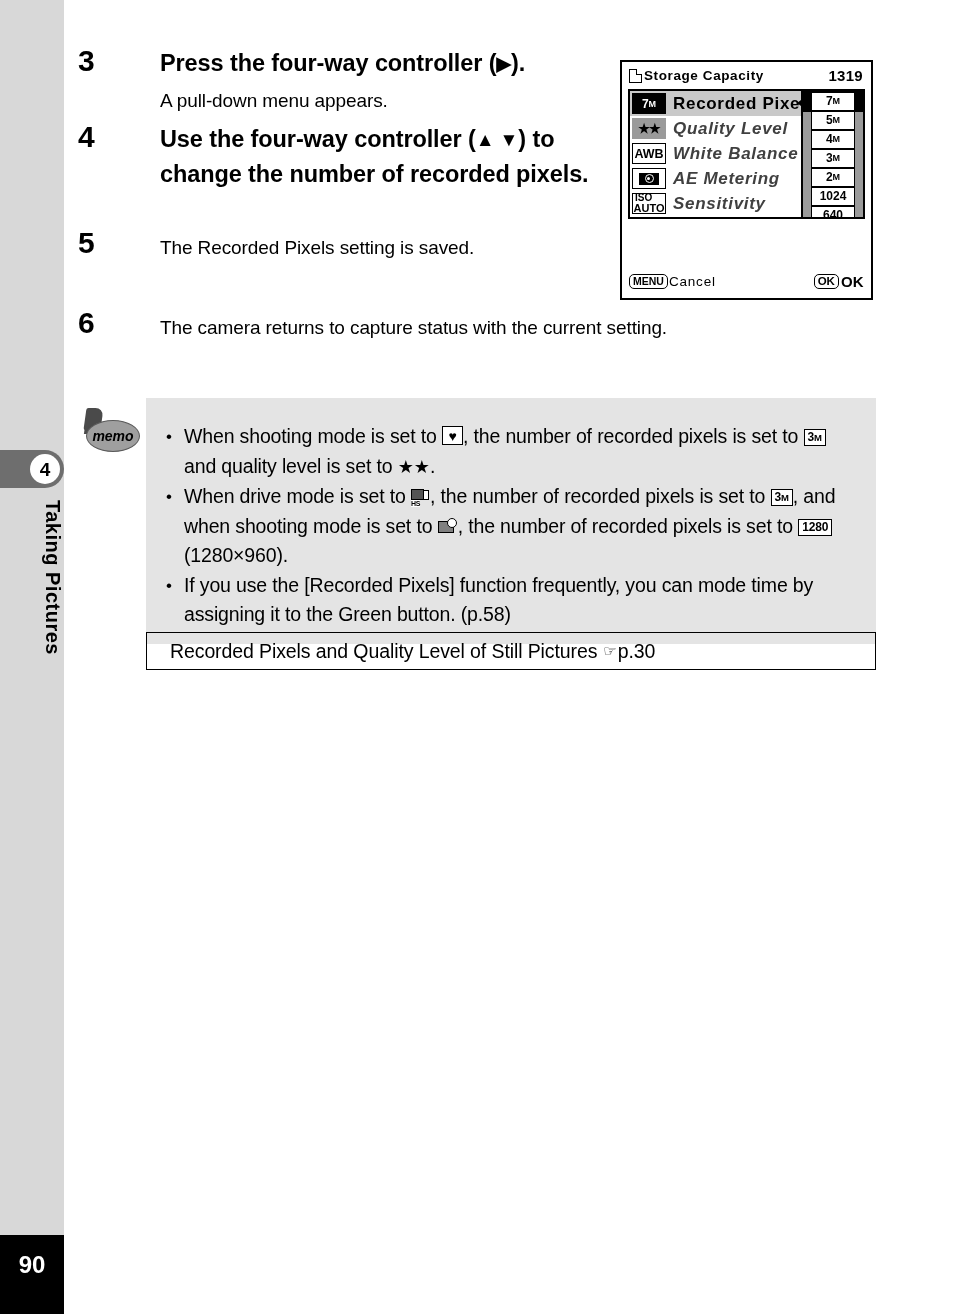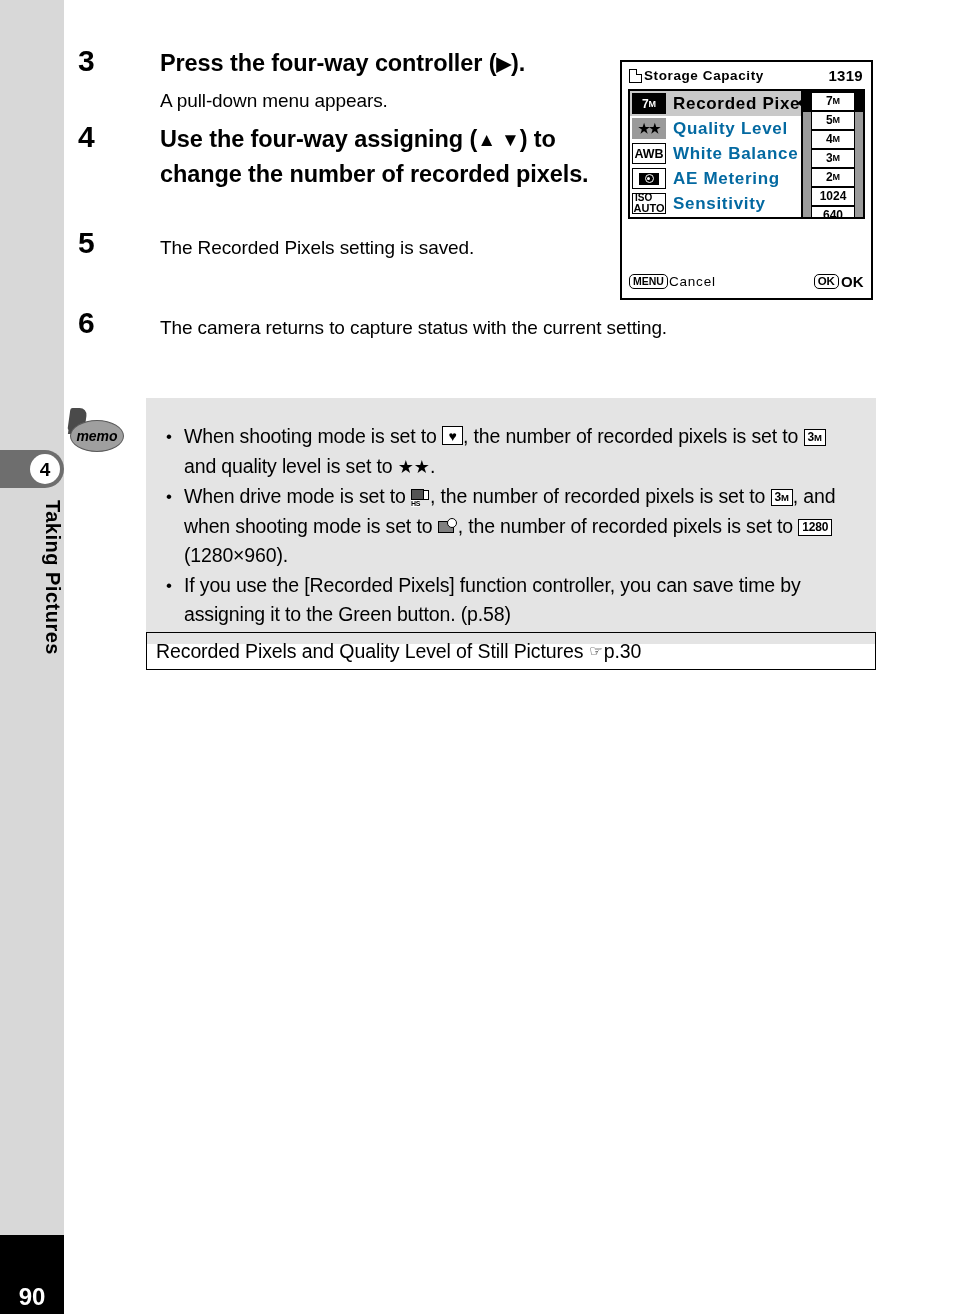--- a/index.html
+++ b/index.html
@@ -53,21 +53,20 @@
     width: 64px; height: 79px;
     background: #000000;
   }
   #page-number {
     position: absolute; left: 0; top: 16px;
     width: 64px;
     text-align: center;
     color: #ffffff;
     font-size: 24px;
     font-weight: bold;
-    margin-top: 32px;
   }
 
   
   #content {
     position: absolute;
     left: 64px; top: 0;
     width: 890px; height: 1314px;
   }
 
   .step {
@@ -194,21 +193,21 @@
     flex-direction: column; line-height: 1;
   }
   .ic-iso .l1 { font-size: 10px; align-self: flex-start; margin-left: 2px; }
   .ic-iso .l2 { font-size: 11px; }
   .lcd-label {
     font-size: 17px; font-weight: bold;
     letter-spacing: 0.7px;
     white-space: nowrap;
   }
   .lcd-label.active { color: #000; }
-  .lcd-label.dim { color: #0369a1; }
+  .lcd-label.dim { color: #404040; font-style: italic; }
   .row-caret {
     position: absolute; right: 0px; top: 6px;
     width: 0; height: 0;
     border-top: 6px solid transparent;
     border-bottom: 6px solid transparent;
     border-right: 8px solid #000;
   }
   #lcd-dropdown {
     position: absolute;
     right: 0; top: 0;
@@ -259,21 +258,21 @@
   #memo-box {
     position: absolute;
     left: 82px; top: 398px;
     width: 730px;
     padding: 24px 14px 14px 16px;
     box-sizing: border-box;
     background: #e4e4e4;
   }
   #memo-icon {
     position: absolute;
-    left: 2px; top: 408px;
+    left: 18px; top: 408px;
     width: 58px; height: 46px;
   }
   .memo-oval {
     position: absolute; left: 4px; top: 12px;
     width: 52px; height: 30px;
     border-radius: 50%;
     background: #9f9f9f;
     border: 1.5px solid #5a5a5a;
     display: flex; align-items: center; justify-content: center;
     color: #000;
@@ -380,21 +379,21 @@
   }
 
   
   #ref-box {
     position: absolute;
     left: 82px; top: 632px;
     width: 730px; height: 38px;
     border: 1.5px solid #000;
     box-sizing: border-box;
     display: flex; align-items: center;
-    padding-left: 9px;
+    padding-left: 23px;
     font-size: 19.5px;
     letter-spacing: -0.1px;
   }
   .pointer-hand {
     display: inline-block;
     font-size: 15px;
     margin: 0 1px 0 6px;
     vertical-align: 1px;
   }
 </style>
@@ -417,21 +416,21 @@
     <div class="step-num">3</div>
     <div class="step-body" style="width:430px;">
       <div class="step-title"><span>Press the four-way controller (</span><span class="arrow-glyph">▶</span><span>).</span></div>
       <div class="step-desc">A pull-down menu appears.</div>
     </div>
   </div>
 
   <div class="step" style="left:14px; top:122px; width:520px;">
     <div class="step-num">4</div>
     <div class="step-body" style="width:450px;">
-      <div class="step-title"><span>Use the four-way assigning (</span><span class="arrow-glyph">▲ ▼</span><span>) to change the number of recorded pixels.</span></div>
+      <div class="step-title"><span>Use the four-way controller (</span><span class="arrow-glyph">▲ ▼</span><span>) to change the number of recorded pixels.</span></div>
     </div>
   </div>
 
   <div class="step" style="left:14px; top:228px; width:700px;">
     <div class="step-num">5</div>
     <div class="step-body" style="width:600px;">
       <div class="step-desc">The Recorded Pixels setting is saved.</div>
     </div>
   </div>
 
@@ -545,21 +544,21 @@
     <div class="memo-flag"></div>
     <div class="memo-oval">memo</div>
   </div>
 
   <div id="memo-box">
 
     <div class="memo-li"><span>When shooting mode is set to </span><span class="chip-heart"></span><span>, the number of recorded pixels is set to </span><span class="chip-px"><span>3</span><span class="sub">M</span></span><span> and quality level is set to </span><span class="stars-inline">★★</span><span>.</span></div>
 
     <div class="memo-li"><span>When drive mode is set to </span><span class="icon-burst"><span class="b2"></span><span class="b1"></span><span class="bhs">HS</span></span><span>, the number of recorded pixels is set to </span><span class="chip-px"><span>3</span><span class="sub">M</span></span><span>, and when shooting mode is set to </span><span class="icon-portrait"><span class="pframe"></span><span class="phead"></span></span><span>, the number of recorded pixels is set to </span><span class="chip-px"><span>1280</span></span><span> (1280×960).</span></div>
 
-    <div class="memo-li"><span>If you use the [Recorded Pixels] function controller, you can save time by assigning it to the Green button. (p.58)</span></div>
+    <div class="memo-li"><span>If you use the [Recorded Pixels] function frequently, you can mode time by assigning it to the Green button. (p.58)</span></div>
 
   </div>
 
   <div id="ref-box">
     <span>Recorded Pixels and Quality Level of Still Pictures</span>
       <span class="pointer-hand">☞</span>
       <span>p.30</span>
   </div>
 
 </div>

